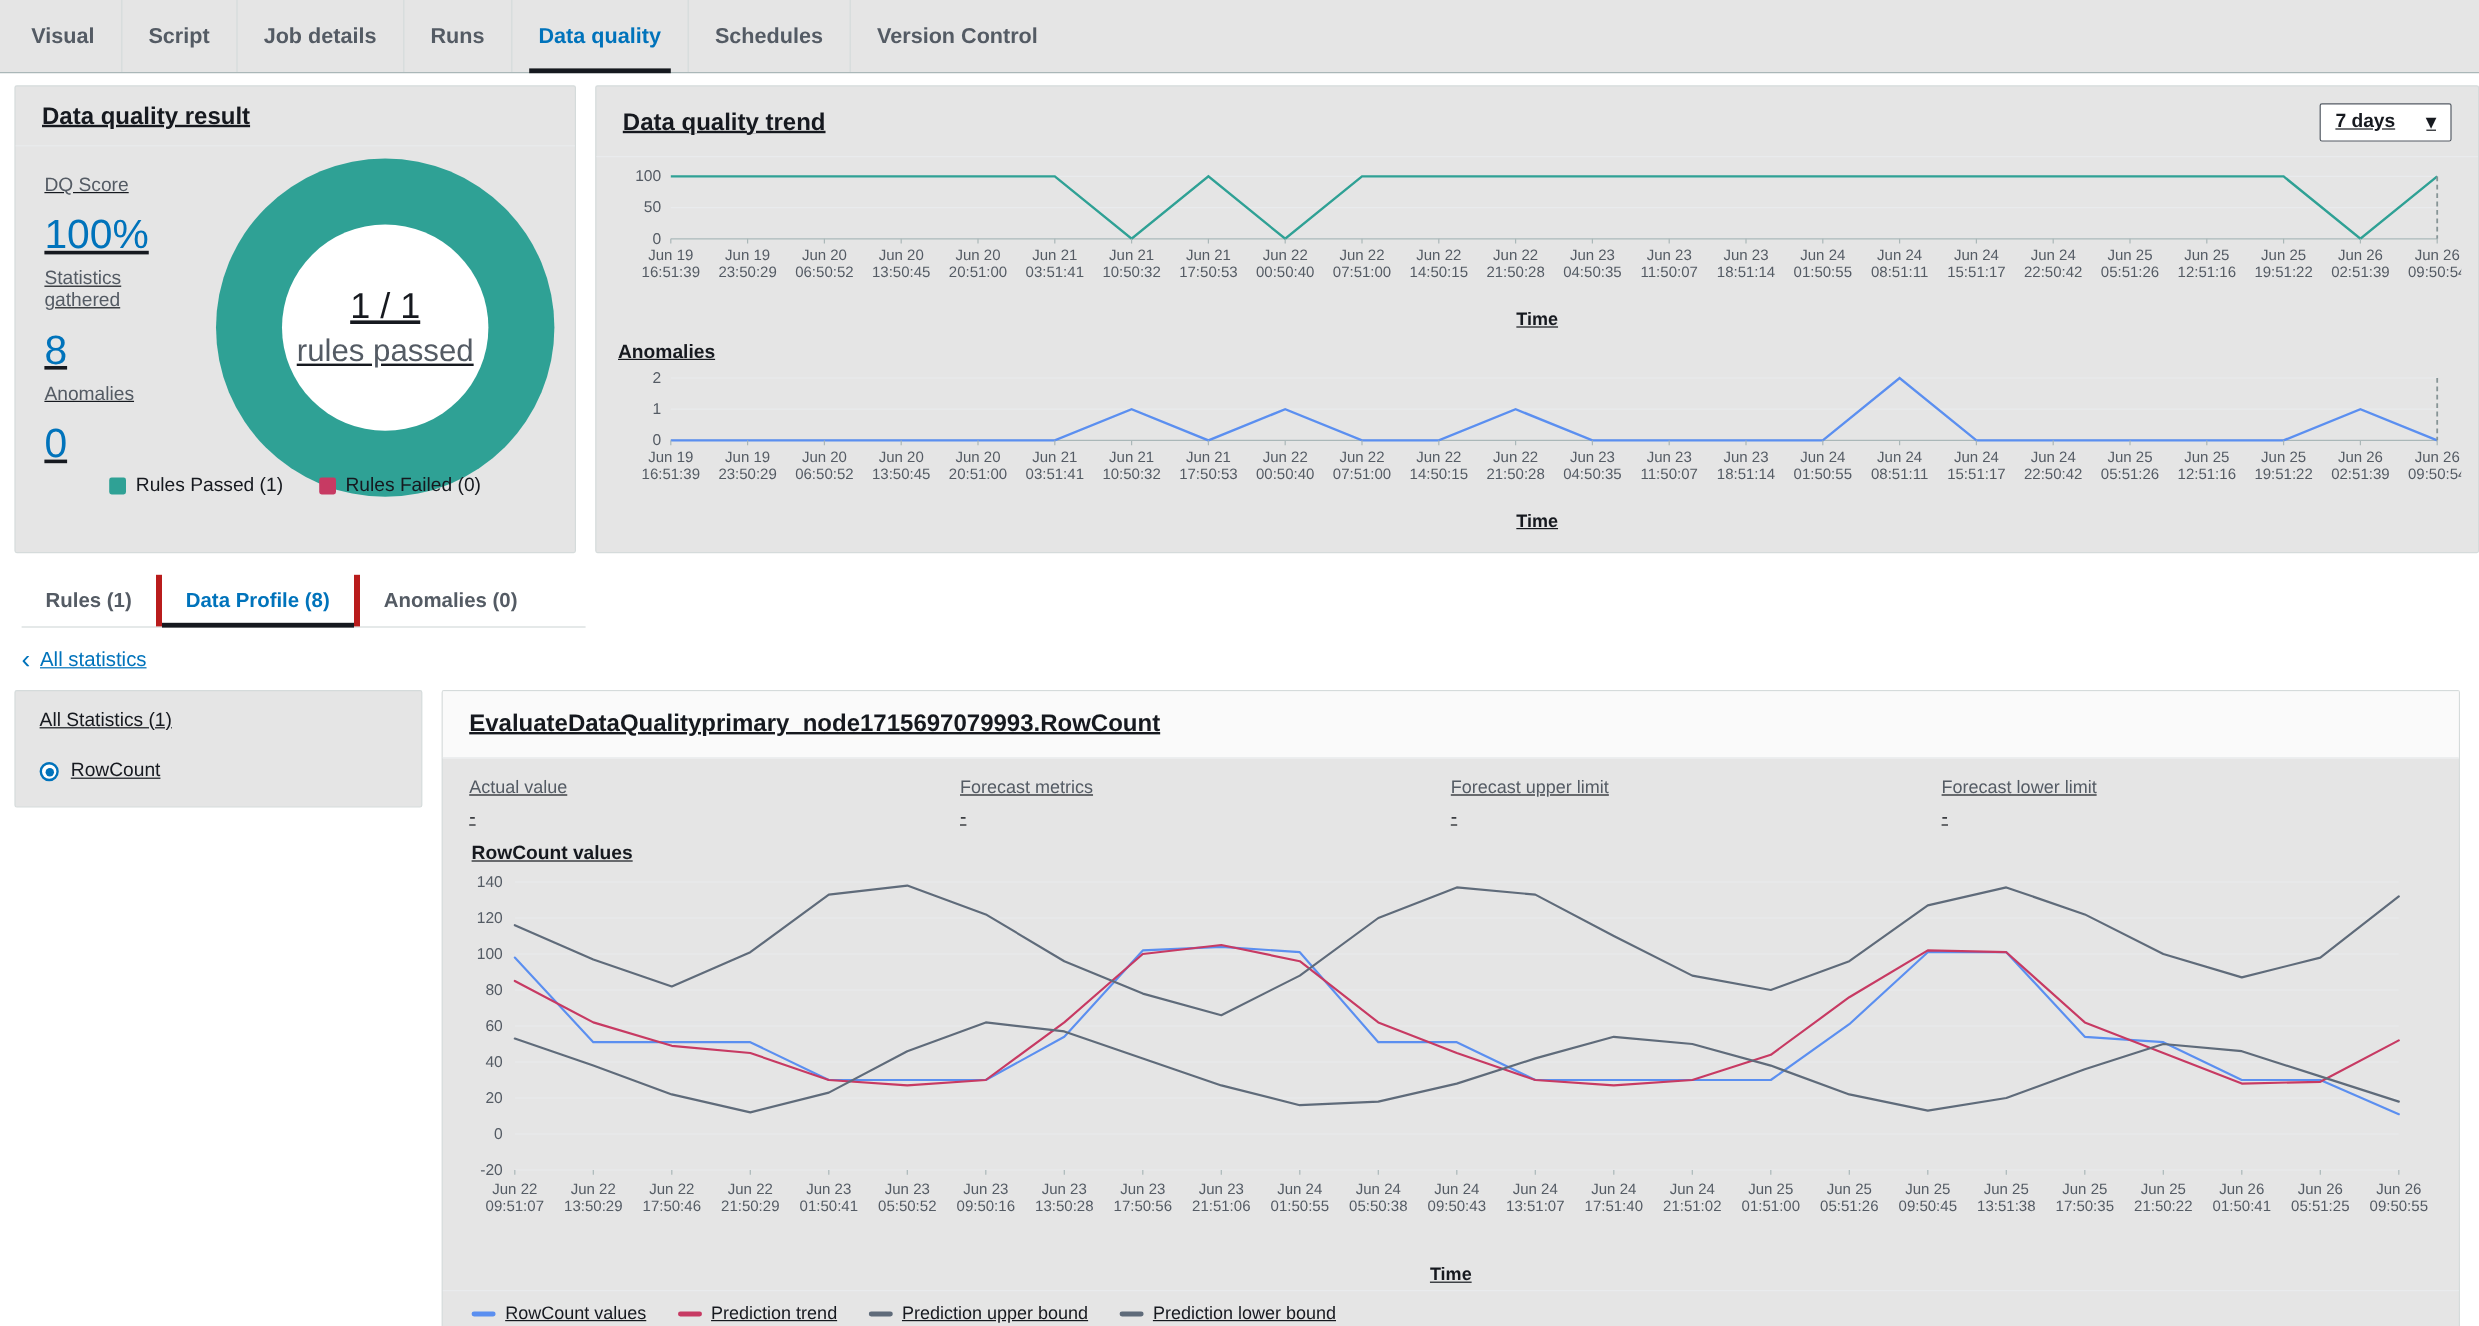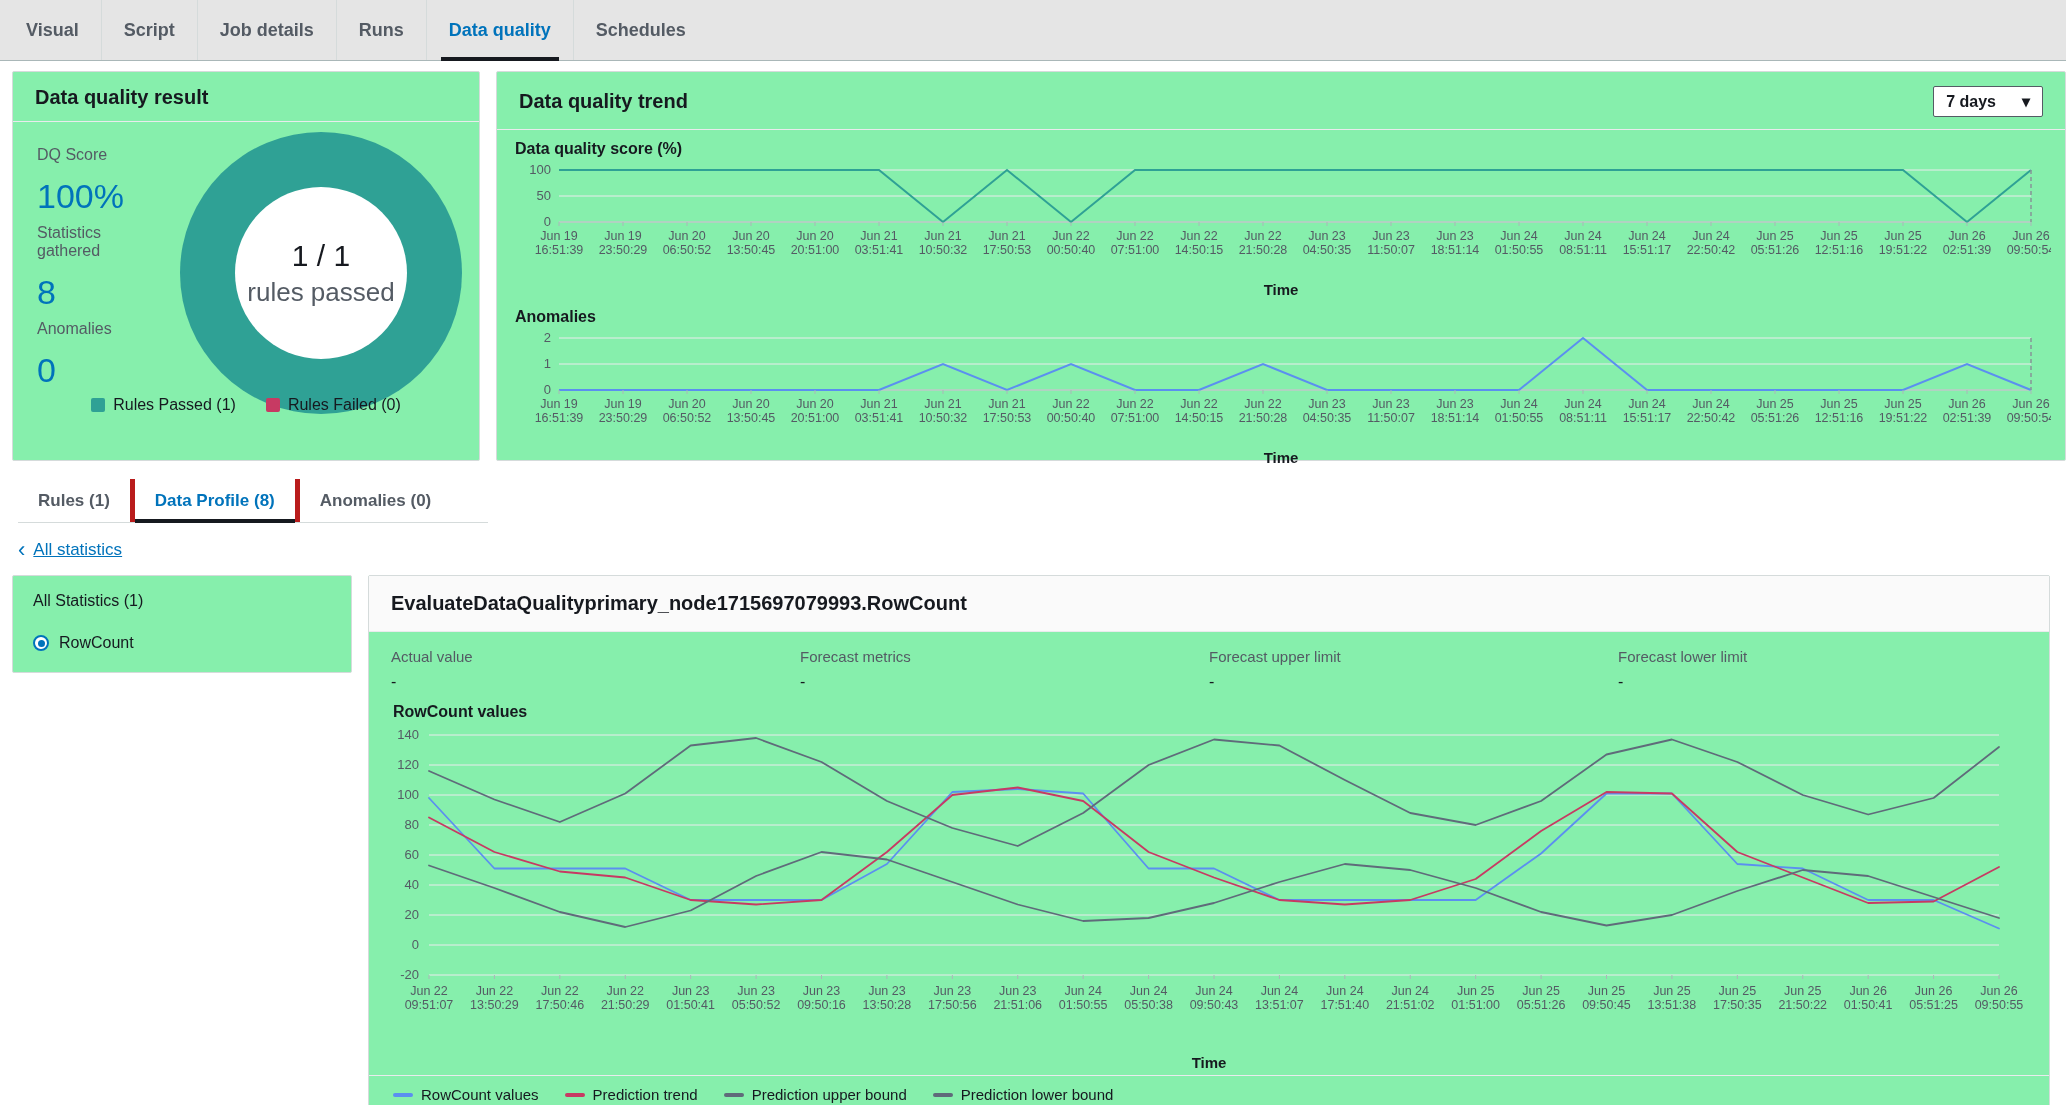--- a/index.html
+++ b/index.html
@@ -36,23 +36,24 @@
     background: #16191f;
   }
   
   .panels {
     display: flex;
     gap: 16px;
     padding: 10px 12px 0 12px;
     align-items: flex-start;
   }
   .card {
-    background: #86efac;
+    background: #e5e5e5;
     border: 1px solid #d5dbdb;
     border-radius: 2px;
+    text-decoration: underline;
   }
   .card-head {
     padding: 14px 22px 12px 22px;
     font-size: 20px; font-weight: 700;
     border-bottom: 1px solid #e9ebed;
     display: flex; align-items: center; justify-content: space-between;
   }
   
   #dq-result { width: 468px; height: 390px; flex: 0 0 468px; }
   .result-body { display: flex; height: 300px; padding: 6px 0 0 0; position: relative; }
@@ -151,20 +152,23 @@
     </div>
   <div class="tab">
       <span>Runs</span>
     </div>
   <div class="tab active">
       <span>Data quality</span>
     </div>
   <div class="tab">
       <span>Schedules</span>
     </div>
+  <div class="tab">
+      <span>Version Control</span>
+    </div>
 </div>
 
 <div class="panels">
 
   <div class="card" id="dq-result">
     <div class="card-head">
       <span>Data quality result</span>
     </div>
     <div class="result-body">
       <div class="stats-col">
@@ -198,21 +202,20 @@
 
   <div class="card" id="dq-trend">
     <div class="card-head">
       <span>Data quality trend</span>
       <span class="sel">
         <span>7 days</span>
         <span>▾</span>
       </span>
     </div>
     <div class="chart-block">
-      <div class="chart-title">Data quality score (%)</div>
       <svg id="svg-score" width="1540" height="120">
           <line x1="48" x2="1520" y1="62" y2="62" stroke="#e9ebed" stroke-width="1"></line>
           <text x="40" y="66" text-anchor="end" class="tick">0</text>
           <line x1="48" x2="1520" y1="36" y2="36" stroke="#e9ebed" stroke-width="1"></line>
           <text x="40" y="40" text-anchor="end" class="tick">50</text>
           <line x1="48" x2="1520" y1="10" y2="10" stroke="#e9ebed" stroke-width="1"></line>
           <text x="40" y="14" text-anchor="end" class="tick">100</text>
           <line x1="48" x2="1520" y1="62" y2="62" stroke="#aab7b8" stroke-width="1"></line>
           <path d="M48,10L112,10L176,10L240,10L304,10L368,10L432,62L496,10L560,62L624,10L688,10L752,10L816,10L880,10L944,10L1008,10L1072,10L1136,10L1200,10L1264,10L1328,10L1392,10L1456,62L1520,10" fill="none" stroke="#2fa195" stroke-width="2"></path>
           <line x1="1520" x2="1520" y1="10" y2="62" stroke="#879596" stroke-width="1.5" stroke-dasharray="4,3"></line>

